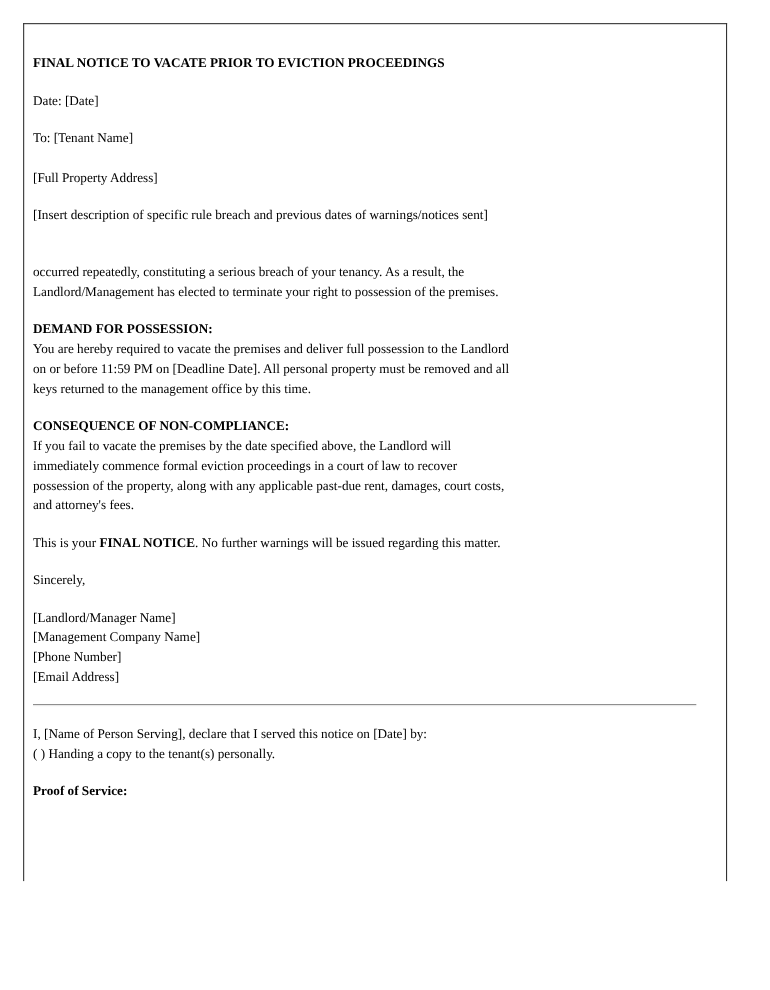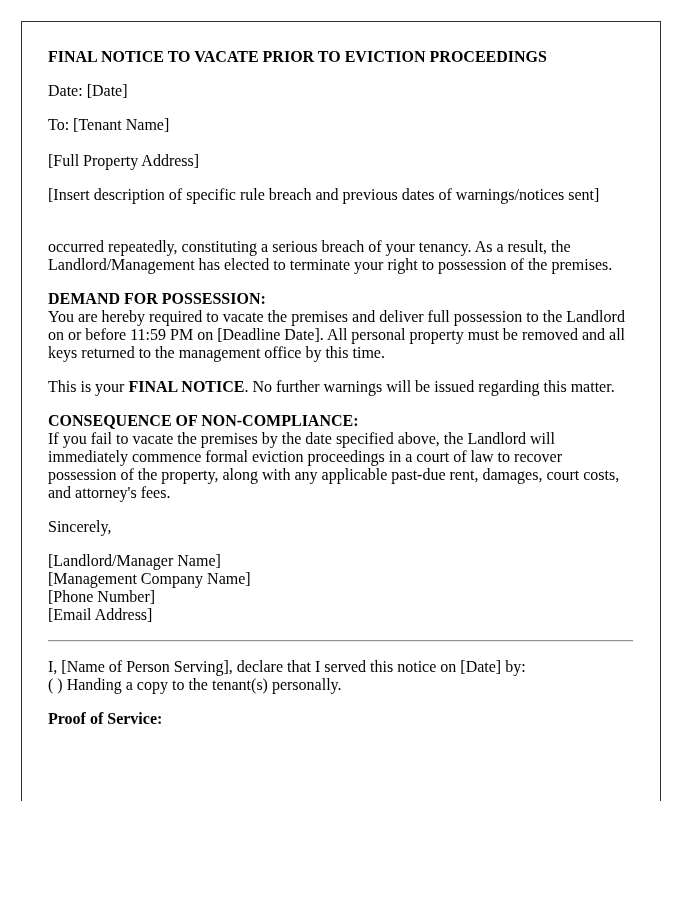--- a/index.html
+++ b/index.html
@@ -17,24 +17,24 @@
   }
   .letter-document {
     position: absolute;
     left: 21px;
     top: 21px;
     width: 640px;
     height: 780px;
     box-sizing: border-box;
     border: 1px solid var(--border-color, #333333);
     border-bottom: none;           
-    padding: 26px 27px 0 26px;
+    padding: 26px 27px 0 8px;
     overflow: hidden;
     background: #ffffff;
-    font-size: 16px;
+    font-size: 12px;
     line-height: 18px;
   }
   .letter-document p {
     margin: 16px 0;
   }
   .letter-document p:first-child {
     margin-top: 0;
   }
   .letter-document b {
     font-weight: bold;
@@ -50,20 +50,20 @@
 </head>
 <body>
 
 <div class="letter-document">
     <p><b>FINAL NOTICE TO VACATE PRIOR TO EVICTION PROCEEDINGS</b></p>
     <p><span>Date: [Date]</span></p>
     <p><span>To: [Tenant Name]</span><br><br><span>[Full Property Address]</span></p>
     <p><span>[Insert description of specific rule breach and previous dates of warnings/notices sent]</span></p>
     <p><br><span>occurred repeatedly, constituting a serious breach of your tenancy. As a result, the</span><br><span>Landlord/Management has elected to terminate your right to possession of the premises.</span></p>
     <p><b>DEMAND FOR POSSESSION:</b><br><span>You are hereby required to vacate the premises and deliver full possession to the Landlord</span><br><span>on or before 11:59 PM on [Deadline Date]. All personal property must be removed and all</span><br><span>keys returned to the management office by this time.</span></p>
+    <p><b>CONSEQUENCE OF NON-COMPLIANCE:</b><br><span>If you fail to vacate the premises by the date specified above, the Landlord will</span><br><span>immediately commence formal eviction proceedings in a court of law to recover</span><br><span>possession of the property, along with any applicable past-due rent, damages, court costs,</span><br><span>and attorney's fees.</span></p>
     <p><span>This is your </span><b>FINAL NOTICE</b><span>. No further warnings will be issued regarding this matter.</span></p>
-    <p><b>CONSEQUENCE OF NON-COMPLIANCE:</b><br><span>If you fail to vacate the premises by the date specified above, the Landlord will</span><br><span>immediately commence formal eviction proceedings in a court of law to recover</span><br><span>possession of the property, along with any applicable past-due rent, damages, court costs,</span><br><span>and attorney's fees.</span></p>
     <p><span>Sincerely,</span></p>
     <p><span>[Landlord/Manager Name]</span><br><span>[Management Company Name]</span><br><span>[Phone Number]</span><br><span>[Email Address]</span></p>
     <hr>
     <p><span>I, [Name of Person Serving], declare that I served this notice on [Date] by:</span><br><span>( ) Handing a copy to the tenant(s) personally.</span></p>
     <p><b>Proof of Service:</b></p>
   </div>
 
 </body></html>

